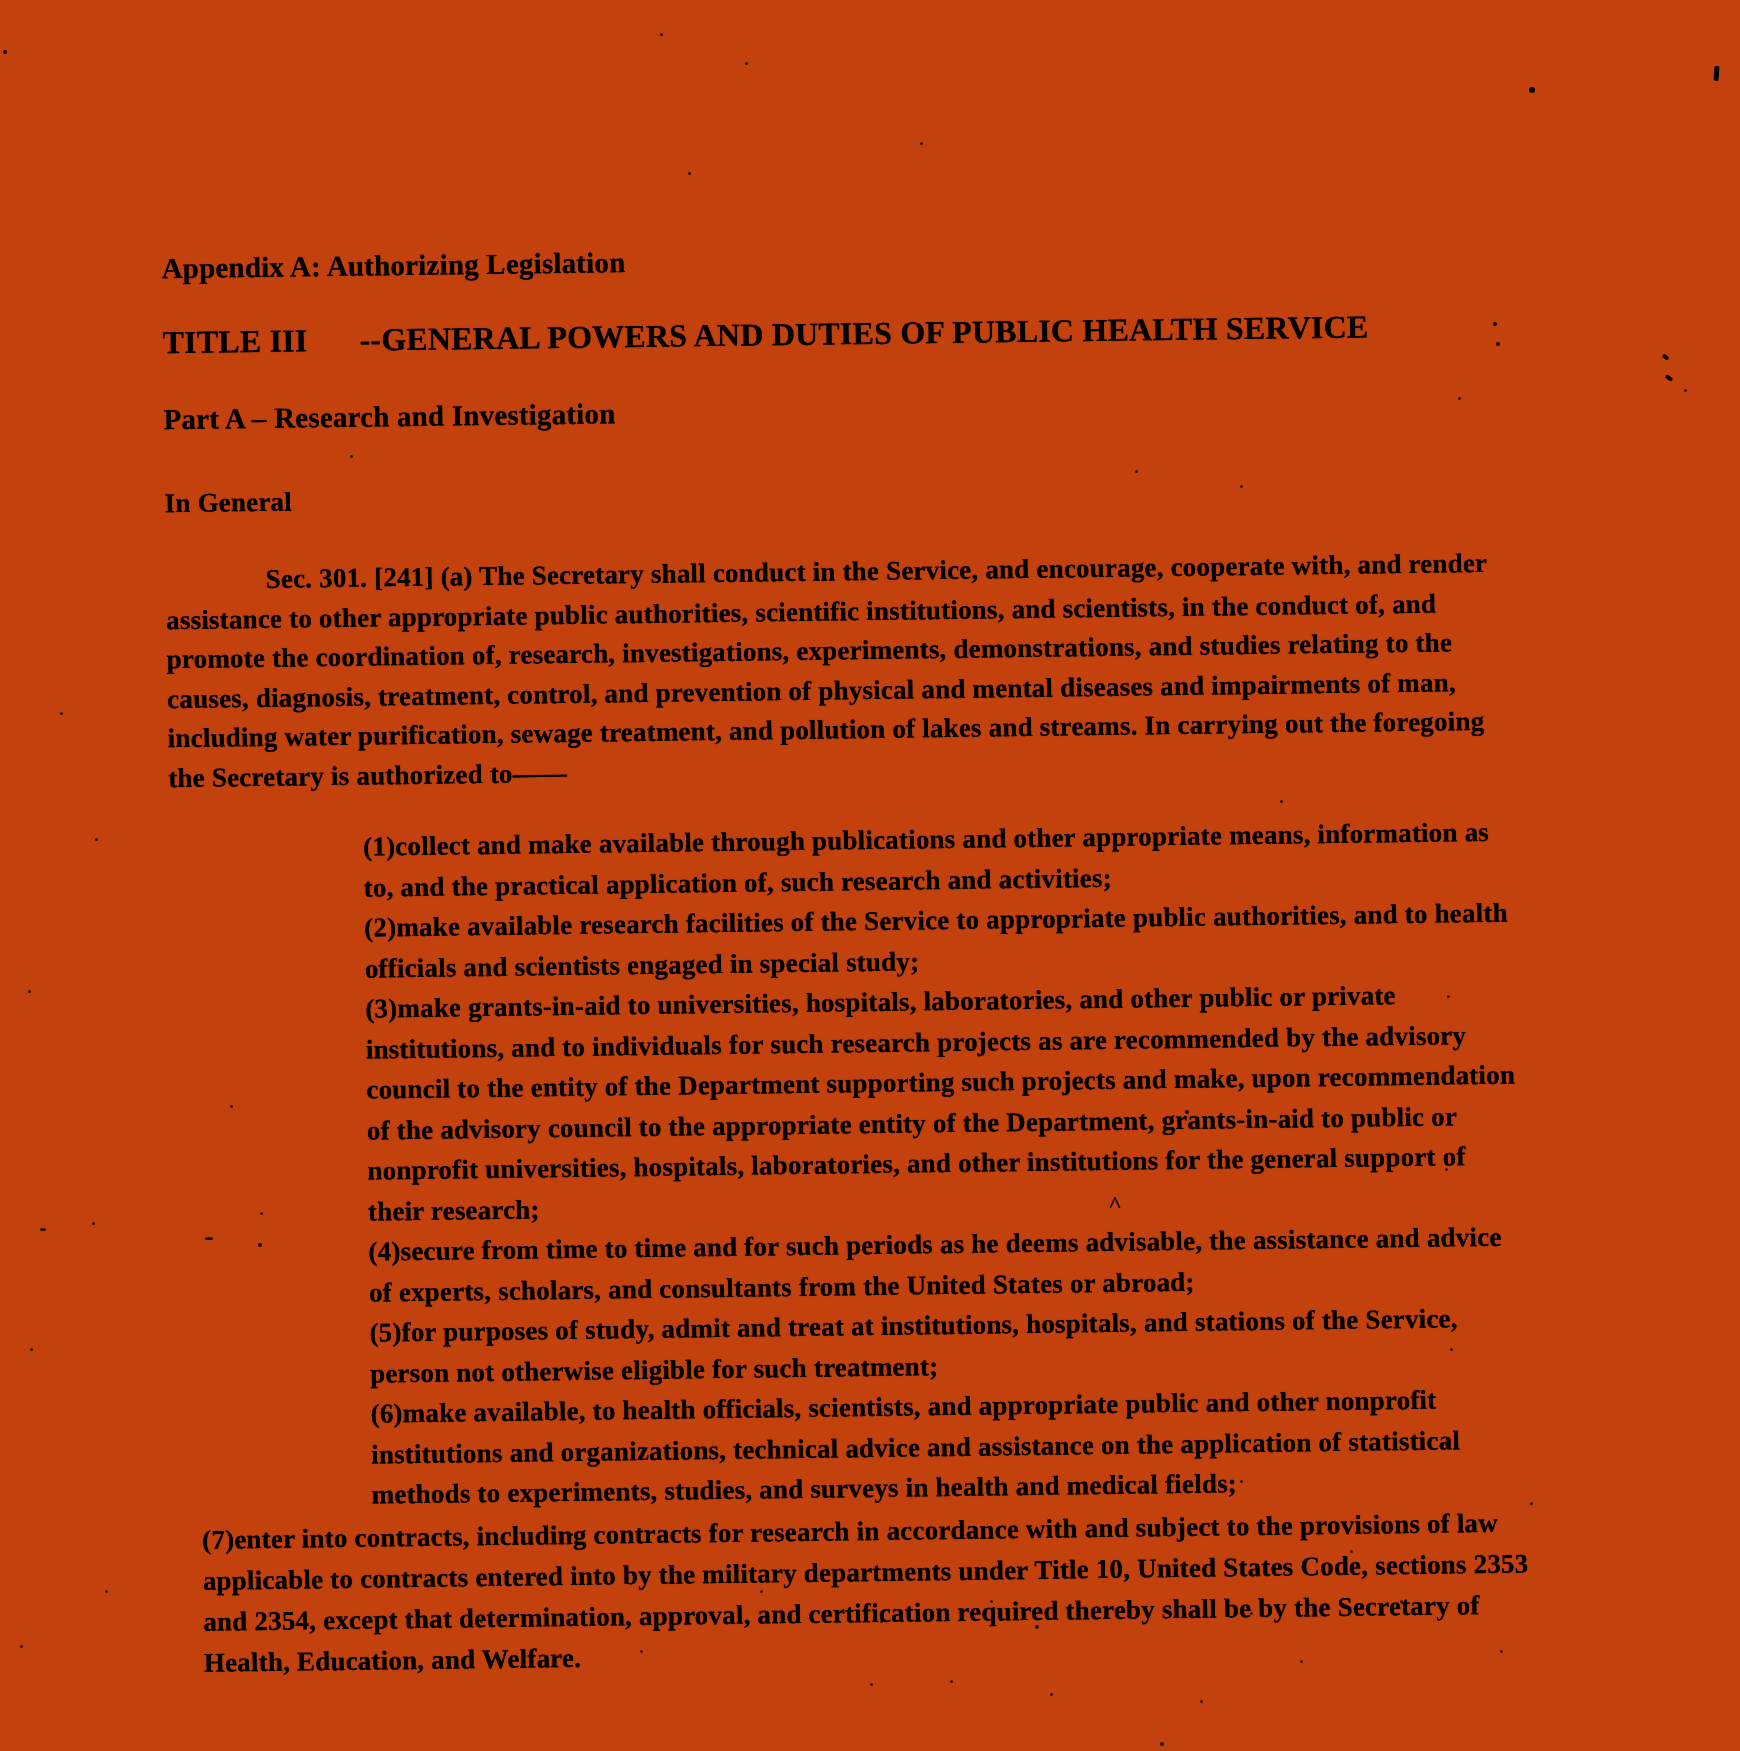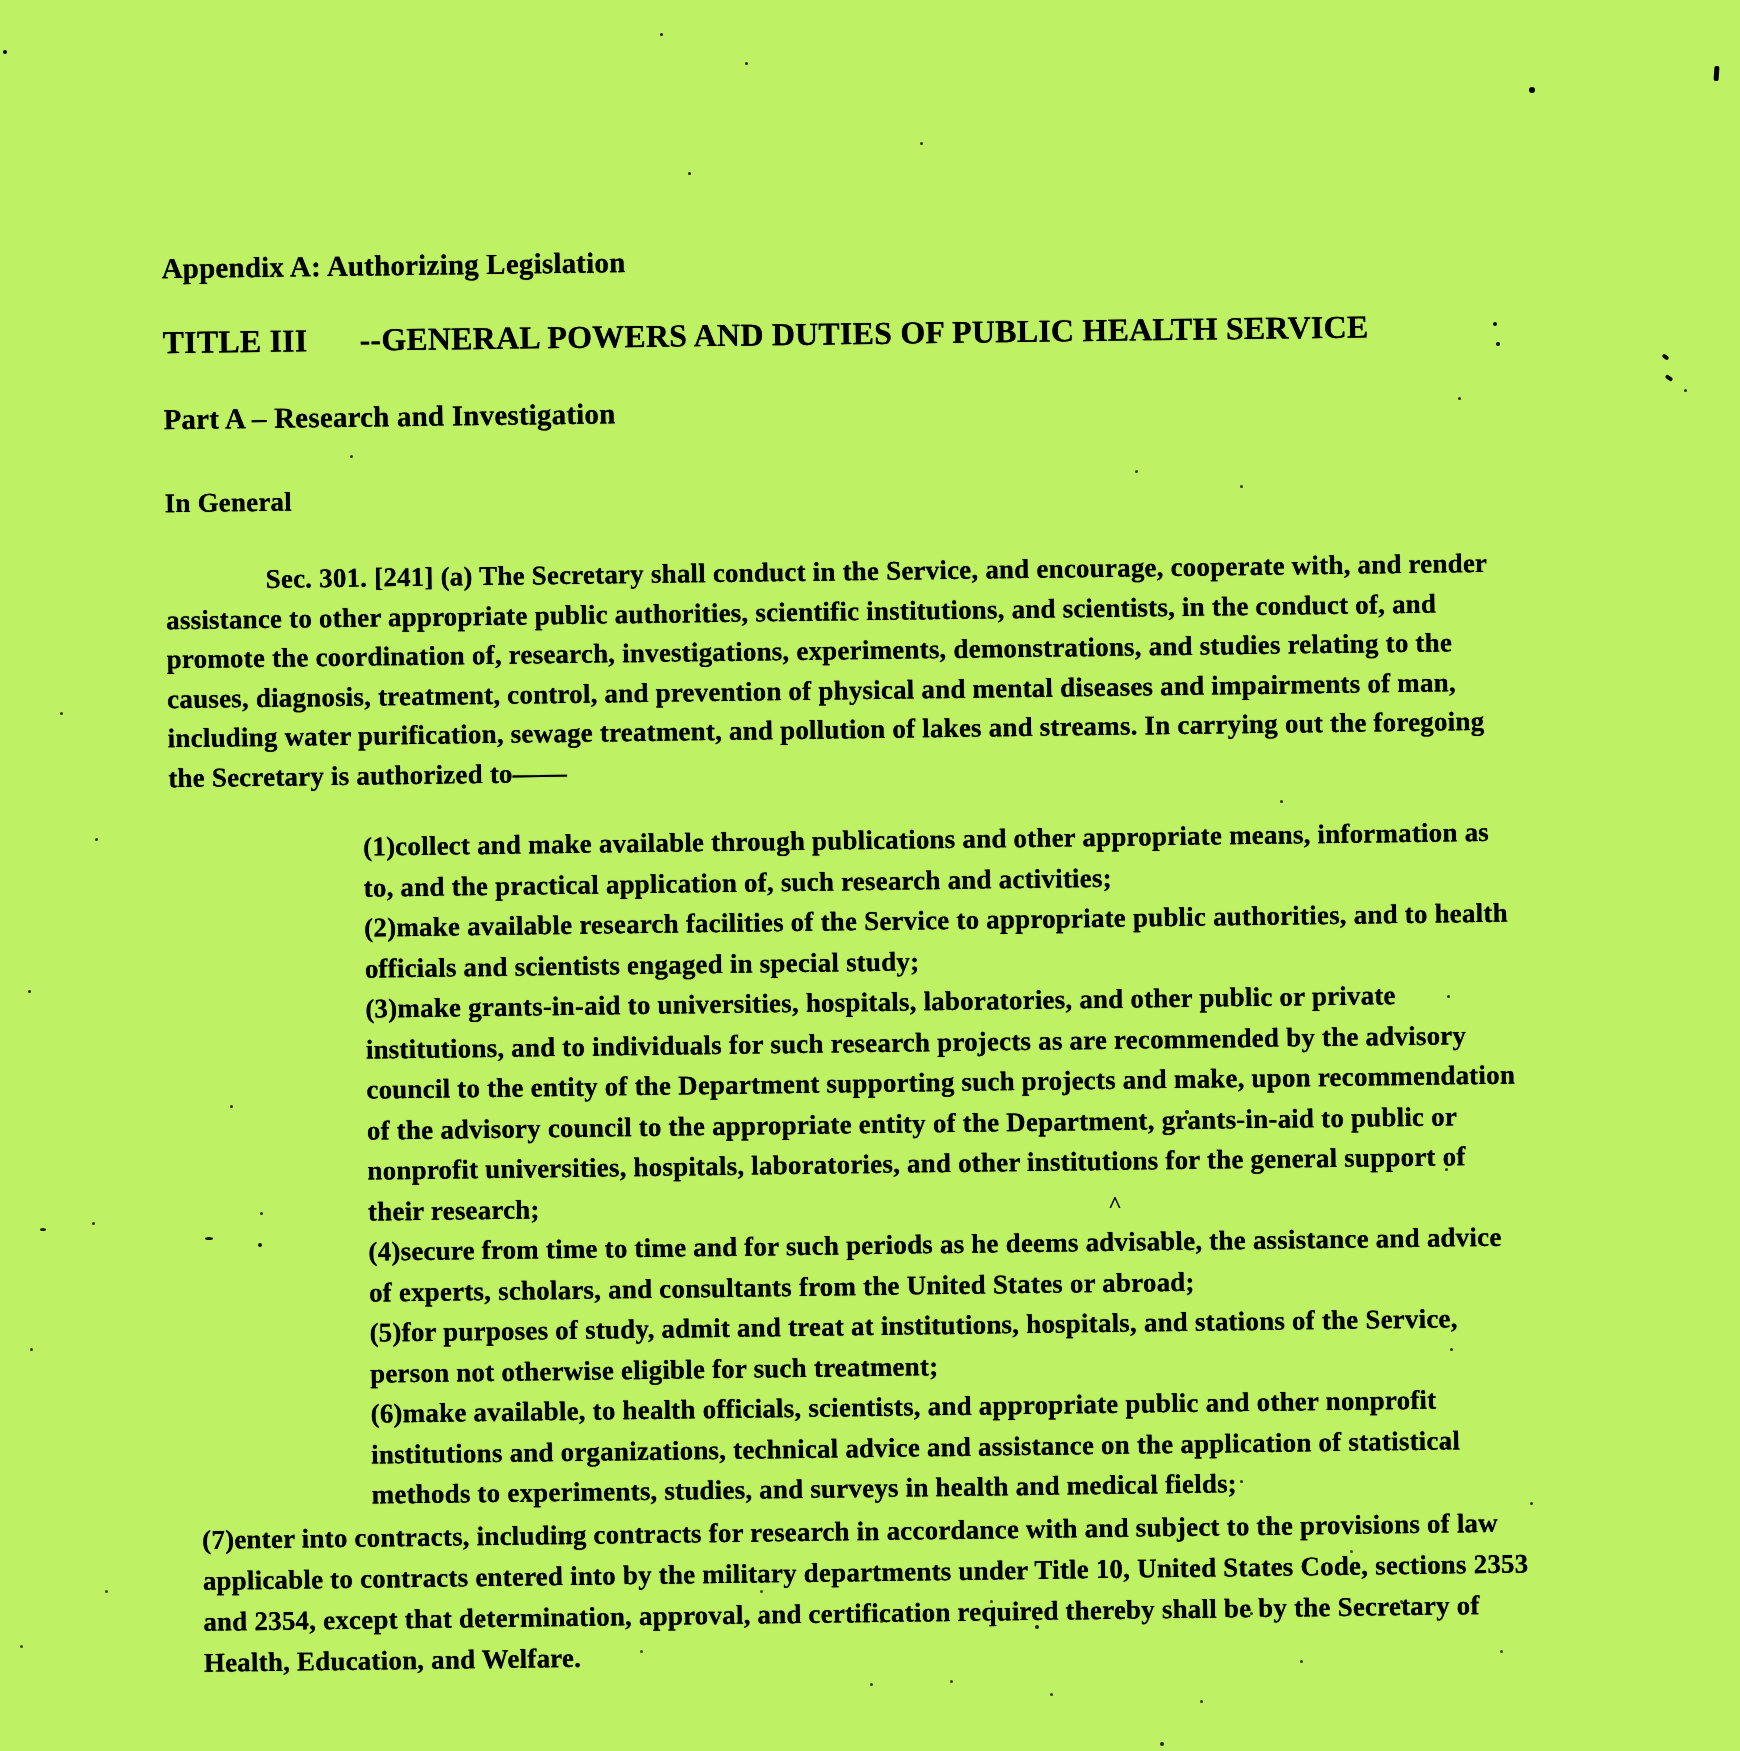--- a/index.html
+++ b/index.html
@@ -11,21 +11,21 @@
     width: 1740px;
     height: 1751px;
     position: relative;
     overflow: hidden;
     font-family: "Liberation Serif", "DejaVu Serif", serif;
     color: #000;
   }
   .page {
     position: absolute;
     inset: 0;
-    background: #bef264;
+    background: #c2410c;
   }
   .content {
     position: absolute;
     left: 0;
     top: 0;
     width: 1740px;
     padding: 240px 0 0 168px;
     box-sizing: border-box;
     transform: rotate(-0.75deg);
     transform-origin: 50% 45%;

